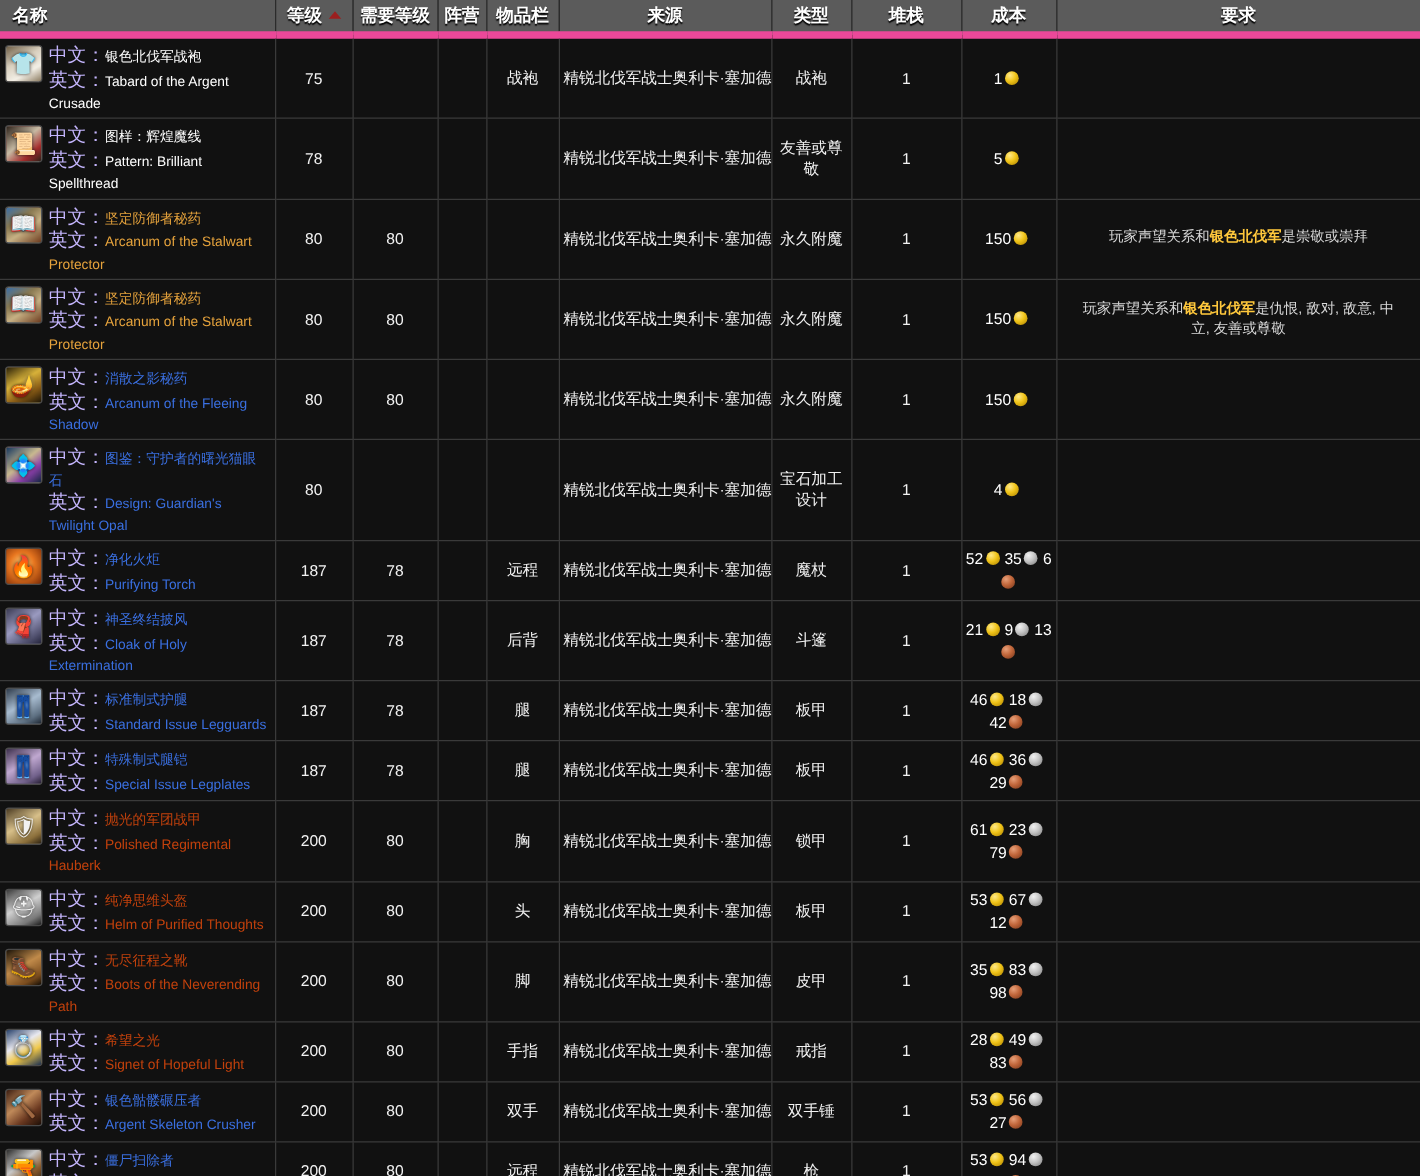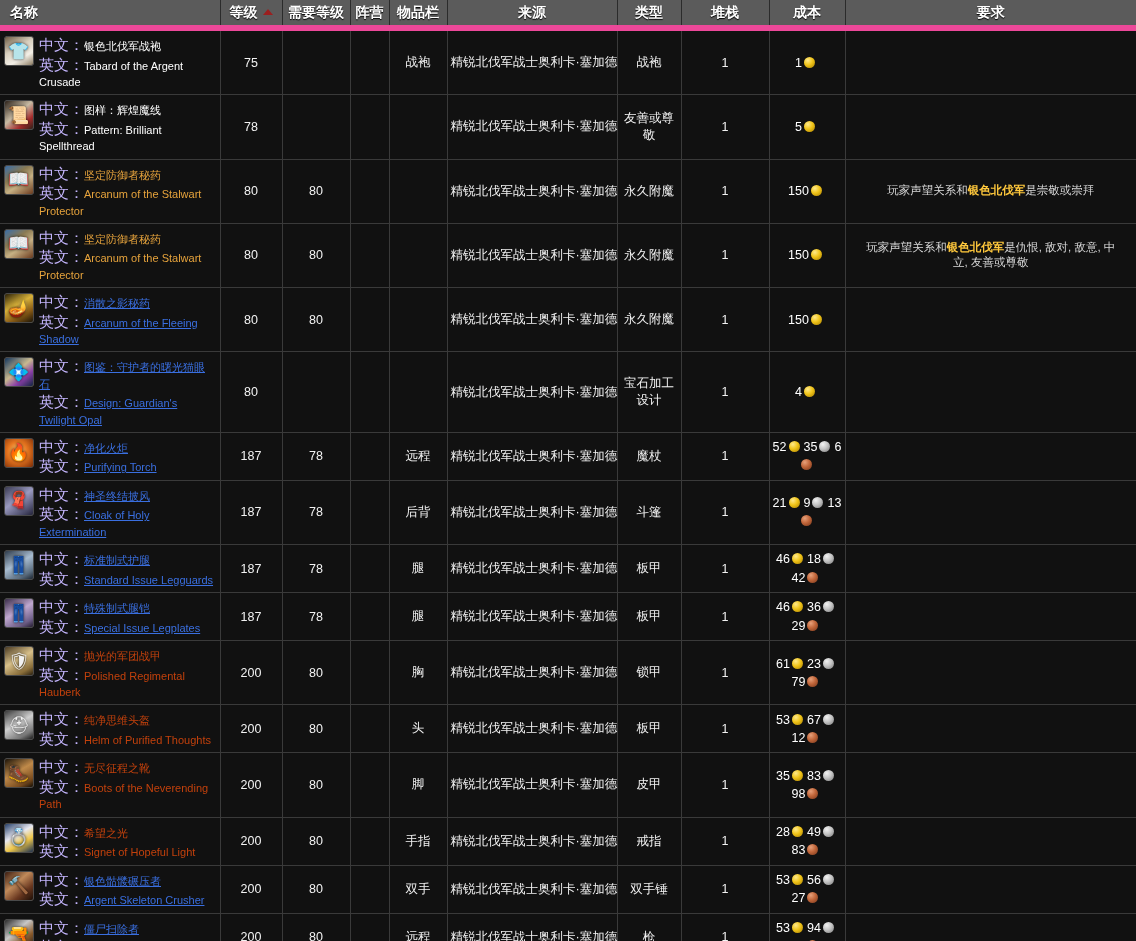--- a/index.html
+++ b/index.html
@@ -88,21 +88,21 @@
   .name-line { line-height: 1.3; }
   .lbl {
     color: #c4b5fd;
     font-size: 15px;
   }
   .nm {
     font-size: 11px;
     font-weight: normal;
   }
   .q-white  { color: #ffffff; }
-  .q-blue   { color: #3a6fe0; text-decoration: underline; }
+  .q-blue   { color: #3a6fe0; }
   .q-purple { color: #c2410c; }
   .q-orange { color: #e6a33c; margin-top: 22px; }
 
   
   .money { display: inline-block; line-height: 1.45; }
   .money .amt { color: #ffffff; font-size: 12.5px; }
   .coin {
     display: inline-block;
     width: 11px; height: 11px;
     border-radius: 50%;

